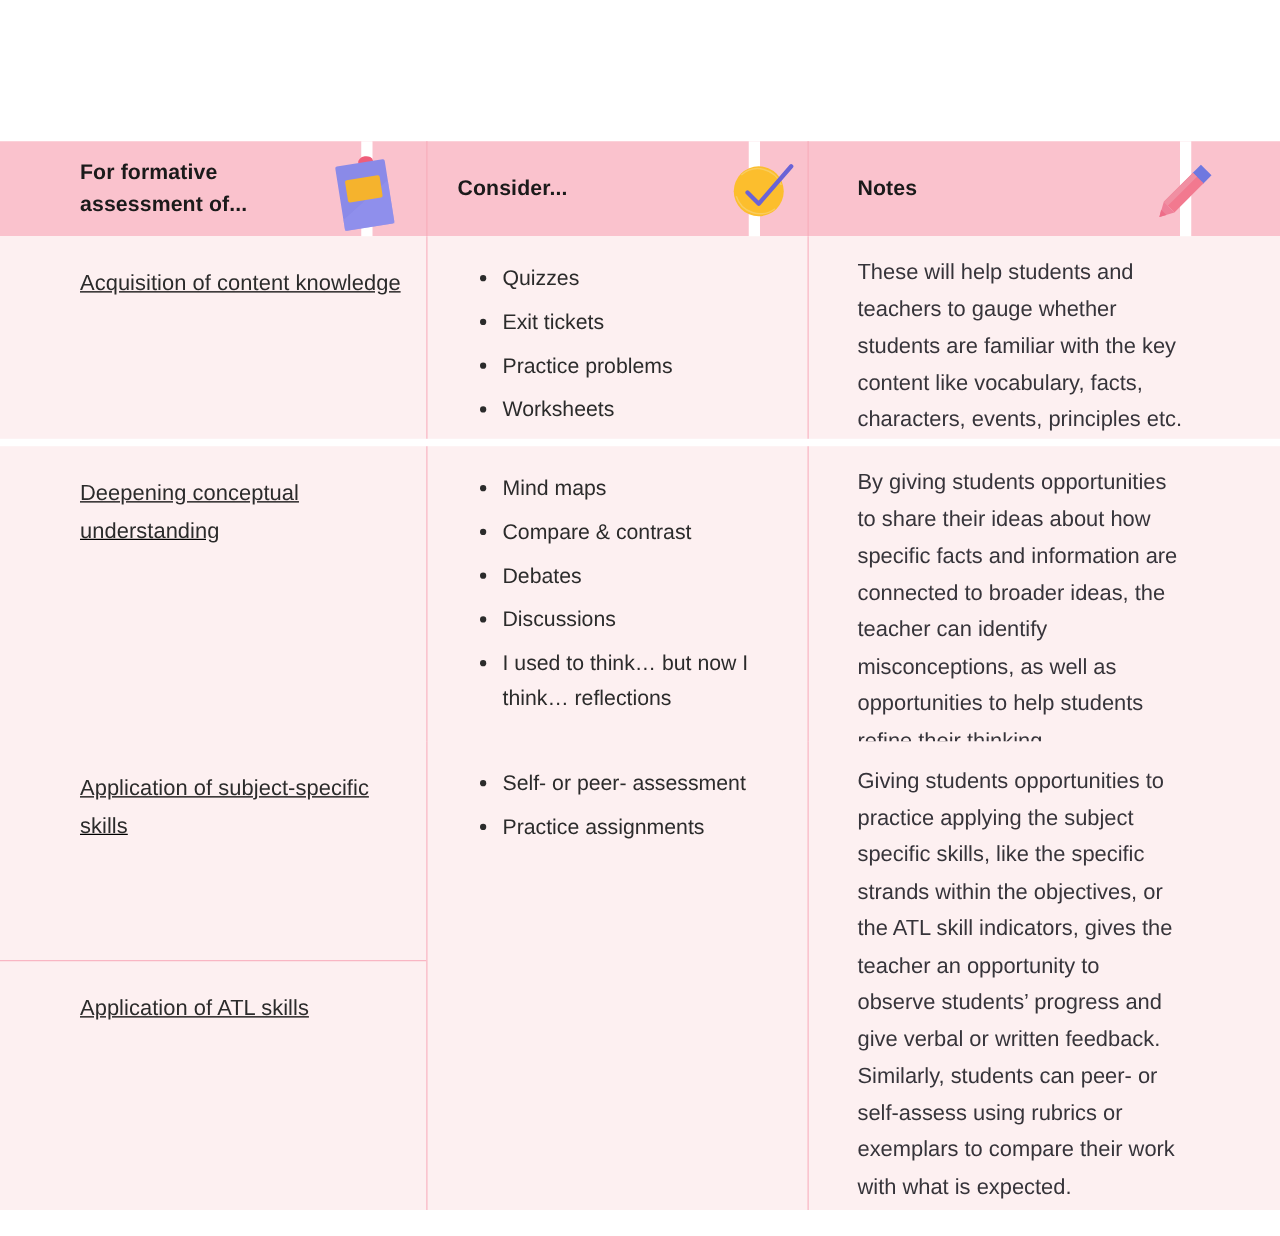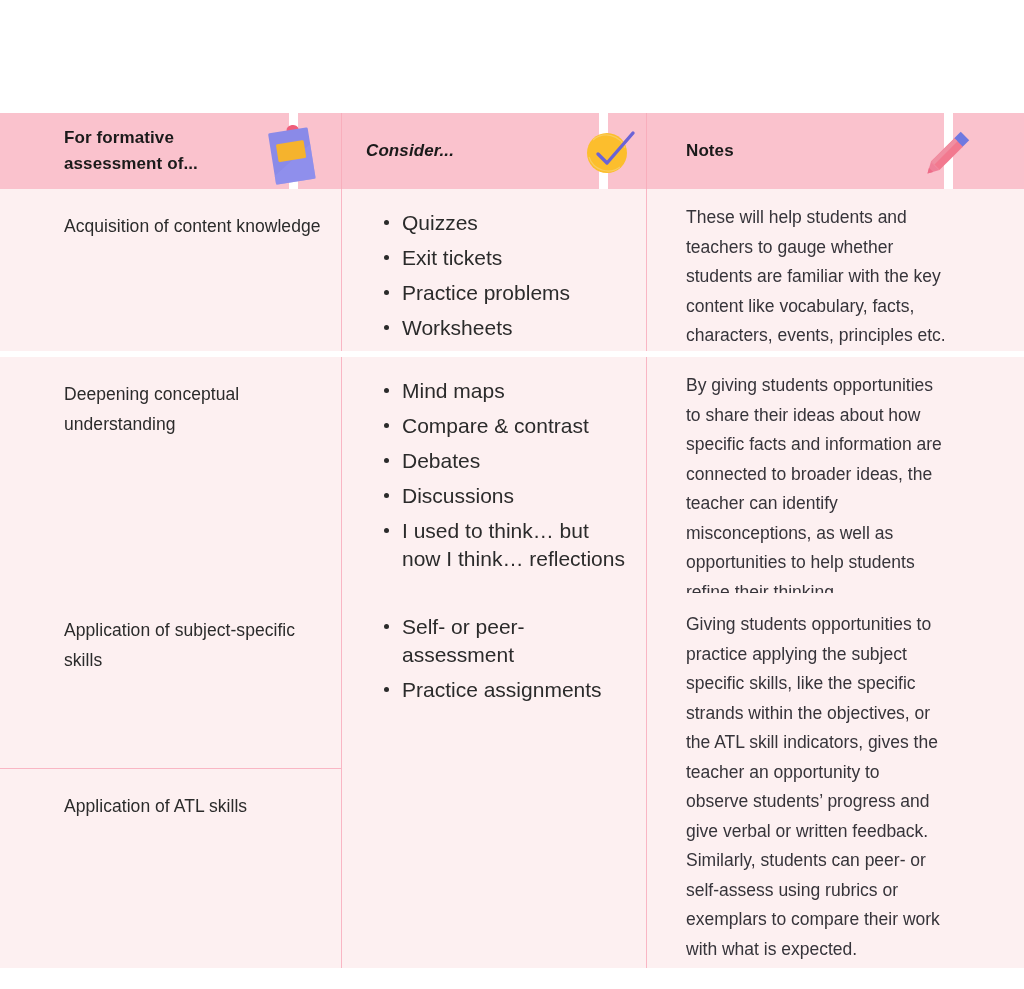--- a/index.html
+++ b/index.html
@@ -32,21 +32,21 @@
     display: flex;
   }
   .hdr-cell {
     position: relative;
     height: 76px;
     box-sizing: border-box;
     display: flex;
     align-items: center;
   }
   .hdr-c1 { width: 341px; }
-  .hdr-c2 { width: 305px; border-left: 1.5px solid #f8aebc; font-style: italic; }
+  .hdr-c2 { width: 305px; border-left: 1.5px solid #f8aebc; }
   .hdr-c3 { width: 378px; border-left: 1.5px solid #f8aebc; }
 
   .hdr-text {
     font-size: 17px;
     font-weight: bold;
     color: #1a1a1a;
     line-height: 26px;
     letter-spacing: 0.1px;
   }
   .hdr-c1 .hdr-text { padding-left: 64px; width: 175px; }
@@ -89,21 +89,21 @@
   }
   .row-1 { top: 189px;  height: 162px; }
   .row-2 { top: 357px;  height: 251px; }
   .row-3 { top: 593px;  height: 375px; }
 
   .cell {
     box-sizing: border-box;
     height: 100%;
     position: relative;
   }
-  .c1 { width: 341px; }
+  .c1 { width: 341px; text-decoration: underline; }
   .c2 { width: 305px; border-left: 1.5px solid #f9b6c4; }
   .c3 { width: 312px; border-left: 1.5px solid #f9b6c4; }
 
   .cell-text {
     font-size: 17.5px;
     color: #2b2b2b;
     line-height: 30px;
     letter-spacing: 0.05px;
   }
 
@@ -121,21 +121,21 @@
   }
 
   
   ul.bullets {
     margin: 0;
     padding: 20px 16px 0 41px;
     list-style: none;
   }
   ul.bullets li {
     position: relative;
-    font-size: 21px;
+    font-size: 17px;
     color: #2b2b2b;
     line-height: 28px;
     margin-bottom: 7px;
     padding-left: 19px;
   }
   ul.bullets li::before {
     content: "";
     position: absolute;
     left: 1px;
     top: 11px;

